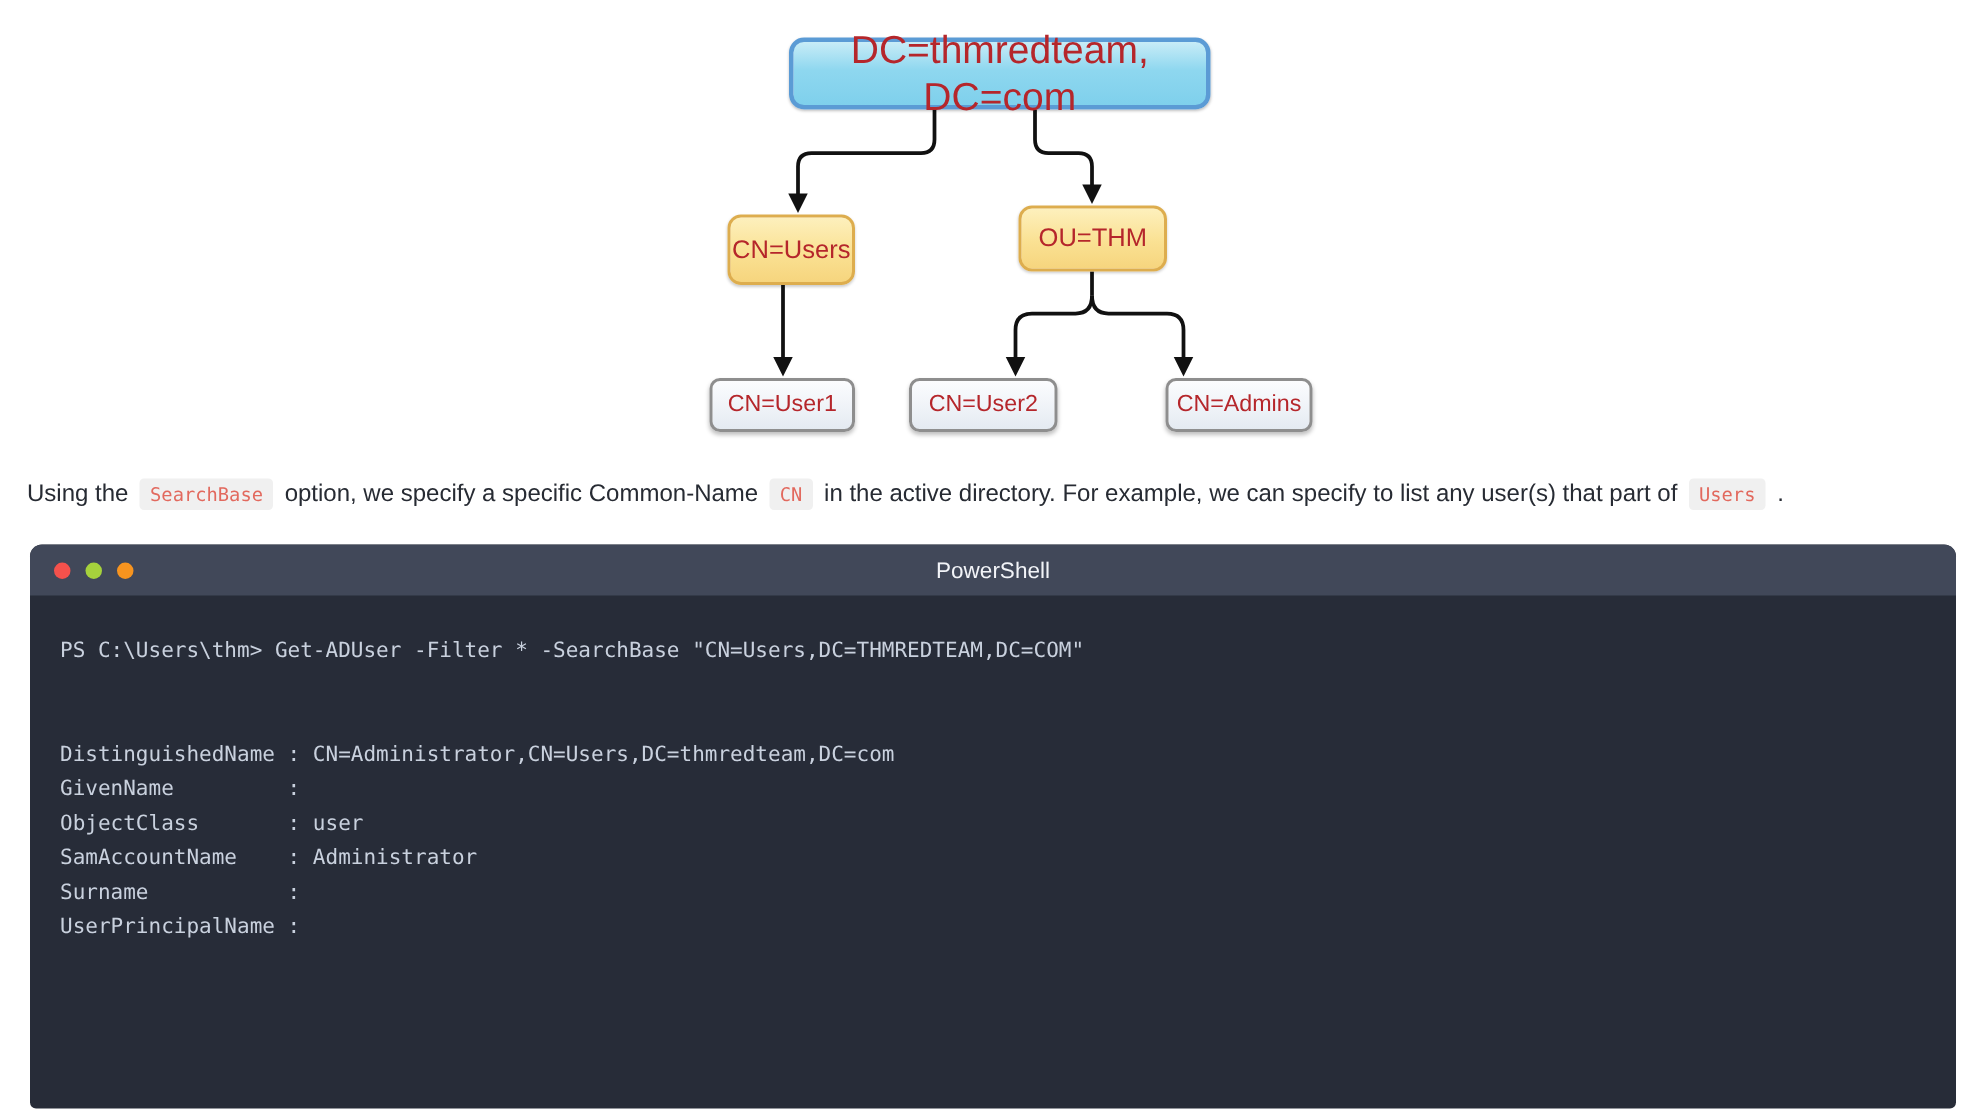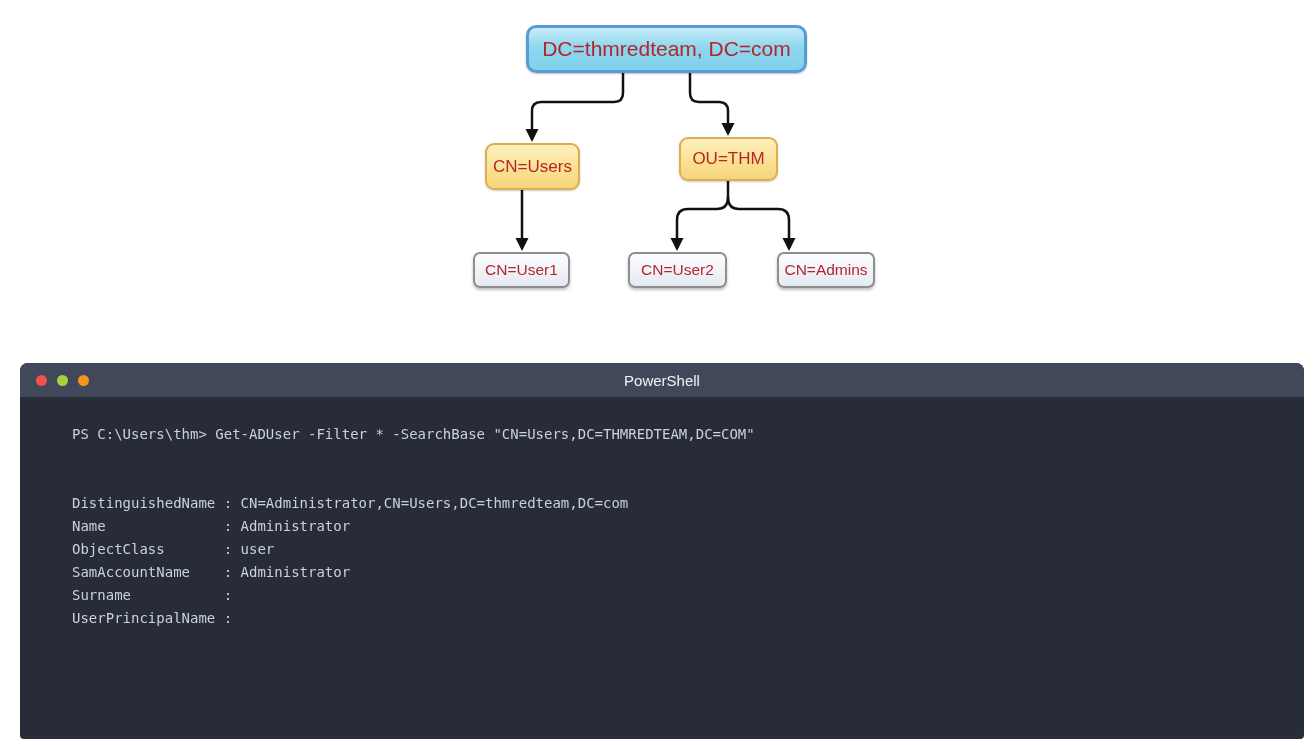--- a/index.html
+++ b/index.html
@@ -7,32 +7,32 @@
     font-family: "Liberation Sans", "DejaVu Sans", sans-serif; }
   .page { position: relative; width: 1316px; height: 745px; background: #ffffff; }
 
   
   .diagram { position: absolute; left: 0; top: 0; width: 1316px; height: 300px; }
   .diagram svg { position: absolute; left: 0; top: 0; }
   .node { position: absolute; display: flex; align-items: center; justify-content: center;
     color: #b5262b; text-align: center; }
   .node-root { left: 526px; top: 25px; width: 281px; height: 48px;
     background: linear-gradient(180deg, #c8ecf7 0%, #8ed7ef 45%, #7fd0ec 100%);
-    border: 3px solid #5b9bd5; border-radius: 10px; font-size: 21px;
+    border: 3px solid #5b9bd5; border-radius: 10px; font-size: 26px;
     box-shadow: 0 1px 2px rgba(0,0,0,0.25); }
   .node-ou { background: linear-gradient(180deg, #fdf0bd 0%, #fae193 55%, #f6d57e 100%);
     border: 2px solid #ddad4e; border-radius: 9px; font-size: 17px;
     box-shadow: 0 1px 2px rgba(0,0,0,0.2); }
-  .node-users { left: 485px; top: 143px; width: 95px; height: 47px; }
+  .node-users { left: 485px; top: 143px; width: 85px; height: 47px; }
   .node-thm   { left: 679px; top: 137px; width: 99px; height: 44px; }
   .node-leaf { background: linear-gradient(180deg, #fbfcfe 0%, #eef2f7 60%, #e4eaf1 100%);
     border: 2px solid #8e8e8e; border-radius: 7px; font-size: 15.5px;
     box-shadow: 0 2px 3px rgba(0,0,0,0.25); }
   .node-user1  { left: 473px; top: 252px; width: 97px; height: 36px; }
-  .node-user2  { left: 628px; top: 252px; width: 99px; height: 36px; }
+  .node-user2  { left: 606px; top: 252px; width: 99px; height: 36px; }
   .node-admins { left: 745px; top: 252px; width: 98px; height: 36px; margin-left: 32px; }
 
   
   .para { position: absolute; left: 18px; top: 317px; width: 1286px;
     font-size: 16px; color: #272b33; line-height: 26px; }
   .inline-code { font-family: "DejaVu Sans Mono", "Liberation Mono", monospace;
     font-size: 12.5px; color: #e2695e; background: #f0f0f0; border-radius: 3px;
     padding: 3px 7px; margin: 0 3px; white-space: nowrap; }
 
   
@@ -40,21 +40,21 @@
     border-radius: 8px 8px 4px 4px; overflow: hidden; background: #272c38; }
   .titlebar { position: relative; height: 34px; background: #414859;
     display: flex; align-items: center; justify-content: center; }
   .traffic { position: absolute; left: 16px; top: 0; height: 34px;
     display: flex; align-items: center; gap: 10px; }
   .dot { width: 11px; height: 11px; border-radius: 50%; }
   .dot-close { background: #f4514c; }
   .dot-min   { background: #a6d23c; }
   .dot-max   { background: #f7941f; }
   .title { color: #f2f4f8; font-size: 15px; }
-  .term-body { padding: 26px 20px 0 20px; margin-left: 32px; }
+  .term-body { padding: 26px 20px 0 20px; }
   .term-line { font-family: "DejaVu Sans Mono", "Liberation Mono", monospace;
     font-size: 14px; line-height: 23px; min-height: 23px; color: #c9d1de;
     white-space: pre; }
 </style>
 </head>
 <body>
 
 <div class="page">
 
   <div class="diagram">
@@ -93,36 +93,37 @@
       <span>CN=User1</span>
     </div>
     <div class="node node-leaf node-user2">
       <span>CN=User2</span>
     </div>
     <div class="node node-leaf node-admins">
       <span>CN=Admins</span>
     </div>
   </div>
 
+  <p class="para"><span>Using the </span><code class="inline-code">SearchBase</code><span> option, we specify a specific Common-Name </span><code class="inline-code">CN</code><span> in the active directory. For example, we can specify to list any user(s) that part of </span><code class="inline-code">Users</code><span> .</span></p>
 
   <div class="terminal">
     <div class="titlebar">
       <div class="traffic">
         <span class="dot dot-close"></span>
         <span class="dot dot-min"></span>
         <span class="dot dot-max"></span>
       </div>
       <span class="title">PowerShell</span>
     </div>
     <div class="term-body">
       <div class="term-line">PS C:\Users\thm&gt; Get-ADUser -Filter * -SearchBase "CN=Users,DC=THMREDTEAM,DC=COM"</div>
       <div class="term-line"></div>
       <div class="term-line"></div>
       <div class="term-line">DistinguishedName : CN=Administrator,CN=Users,DC=thmredteam,DC=com</div>
-      <div class="term-line">Name              : Administrator</div>
+      <div class="term-line">GivenName         :</div>
       <div class="term-line">ObjectClass       : user</div>
       <div class="term-line">SamAccountName    : Administrator</div>
       <div class="term-line">Surname           :</div>
       <div class="term-line">UserPrincipalName :</div>
     </div>
   </div>
 
 </div>
 
 </body></html>

